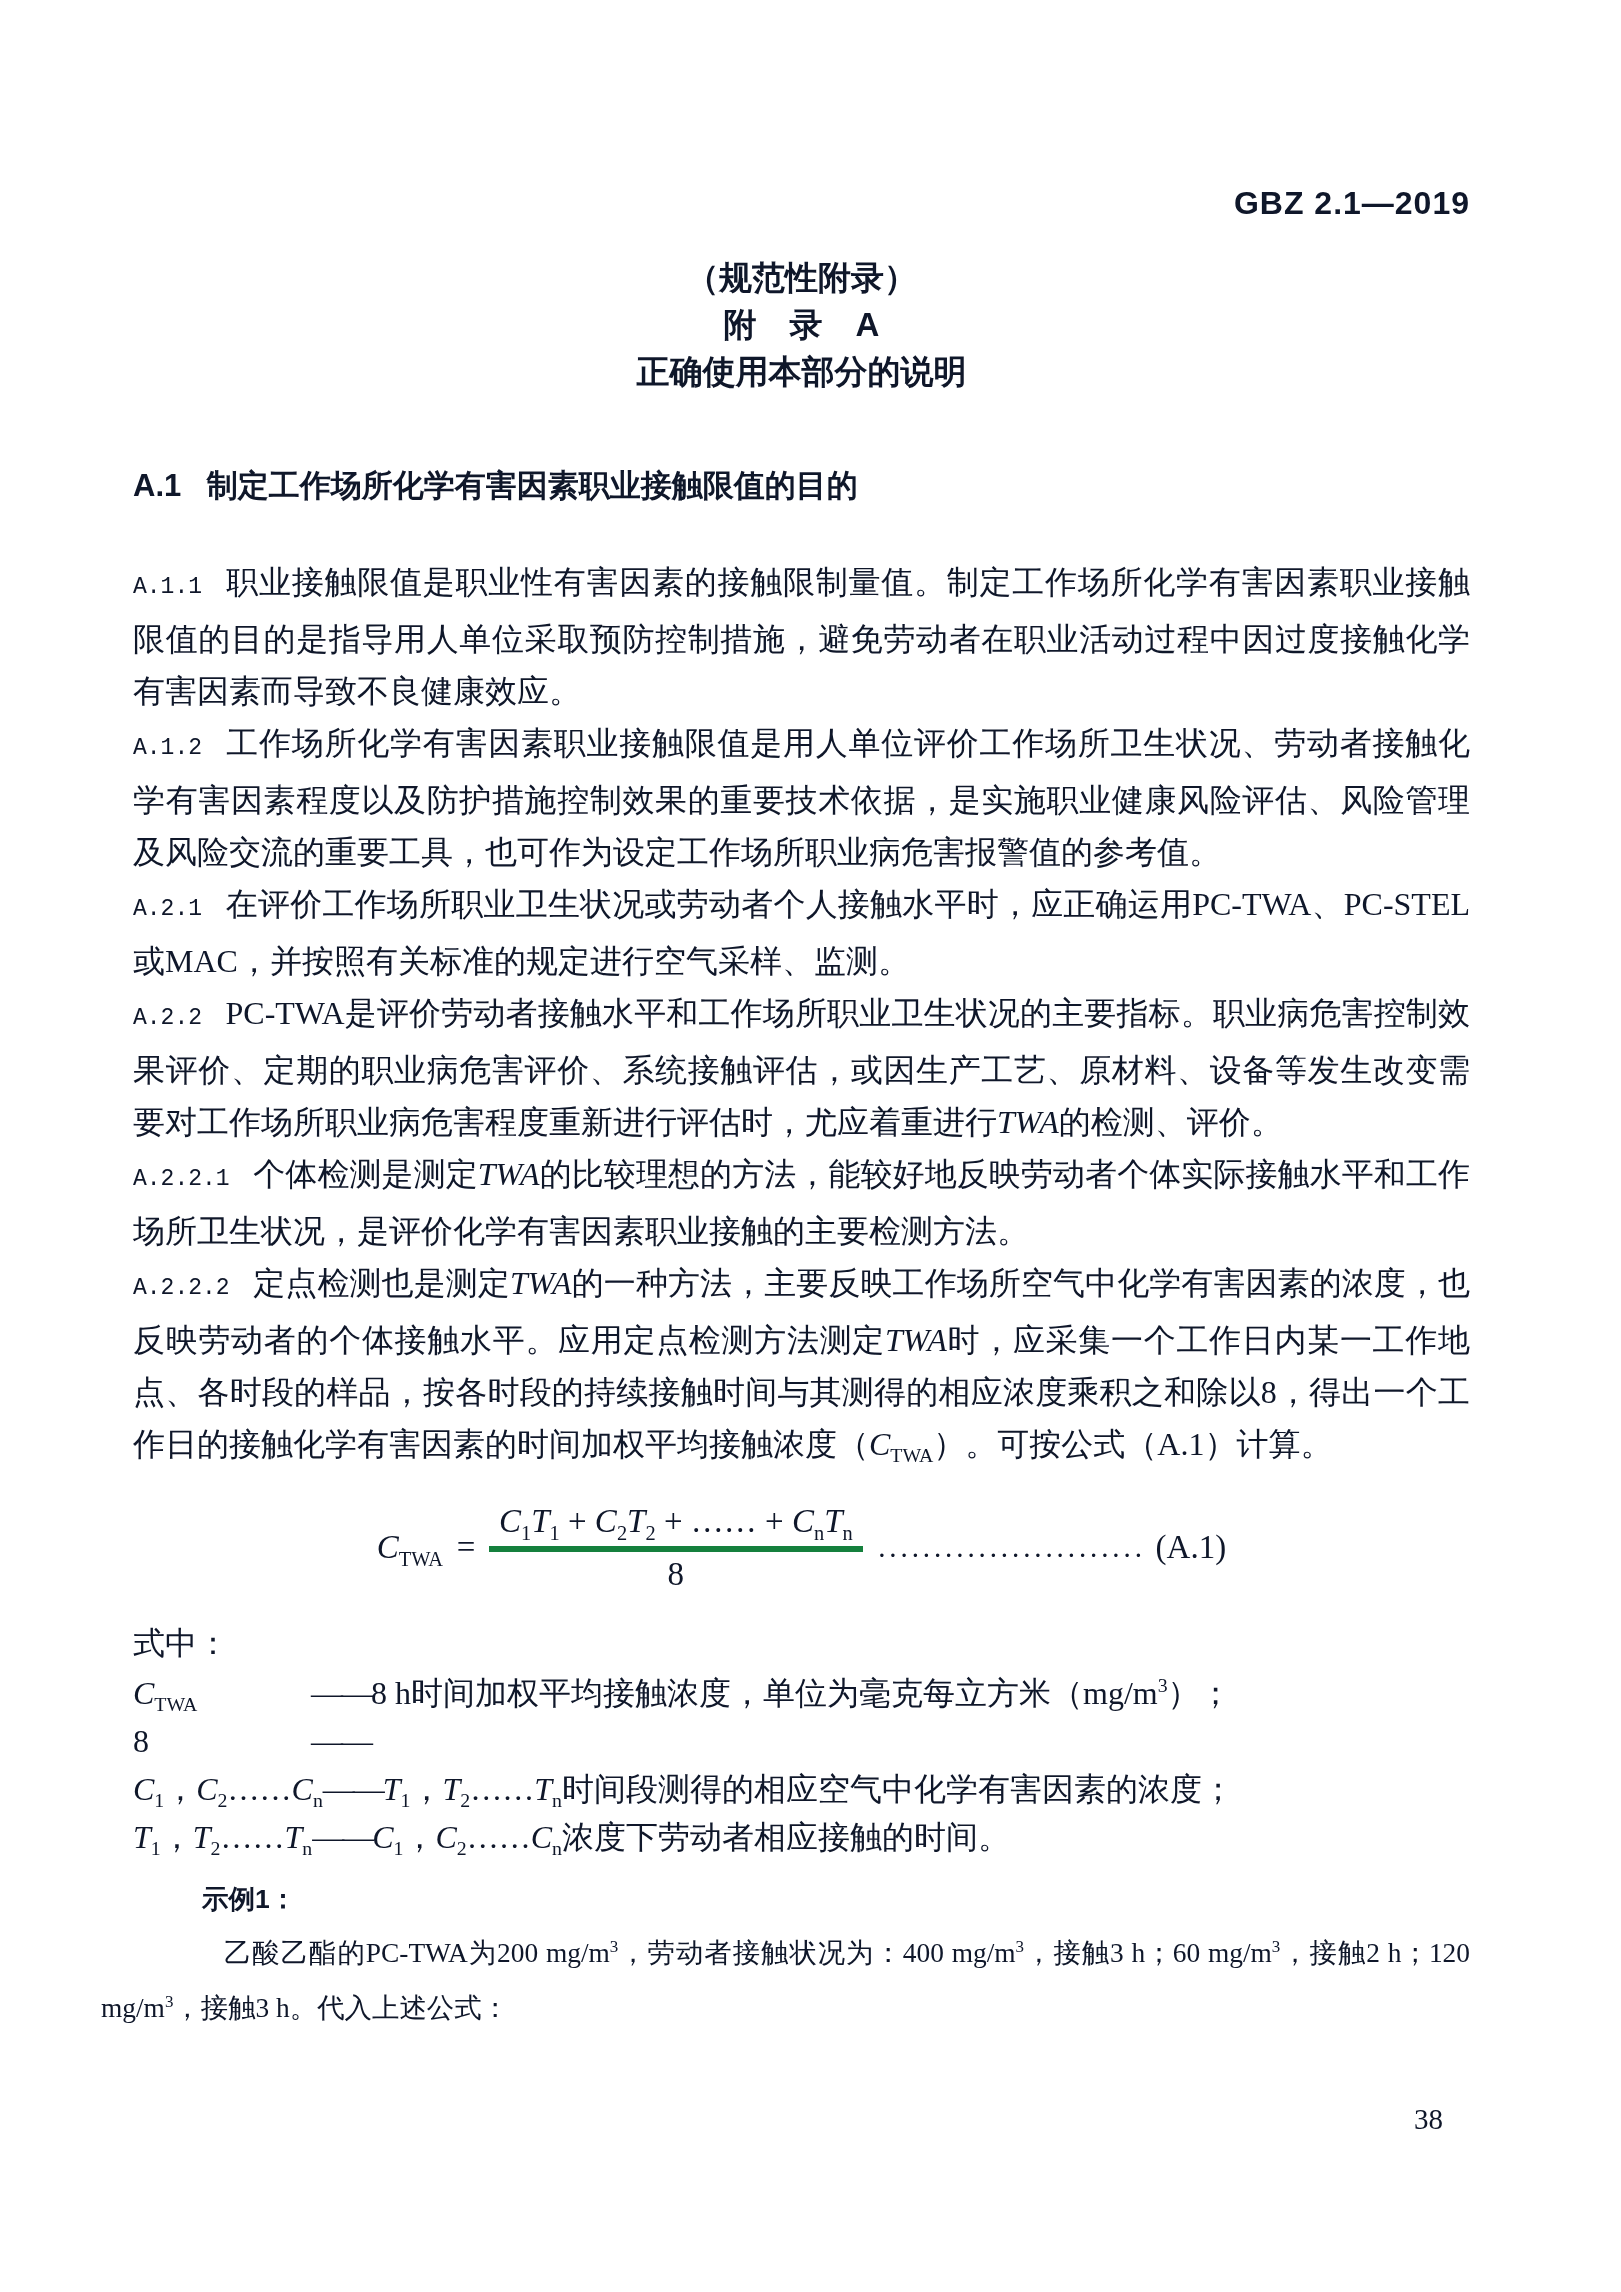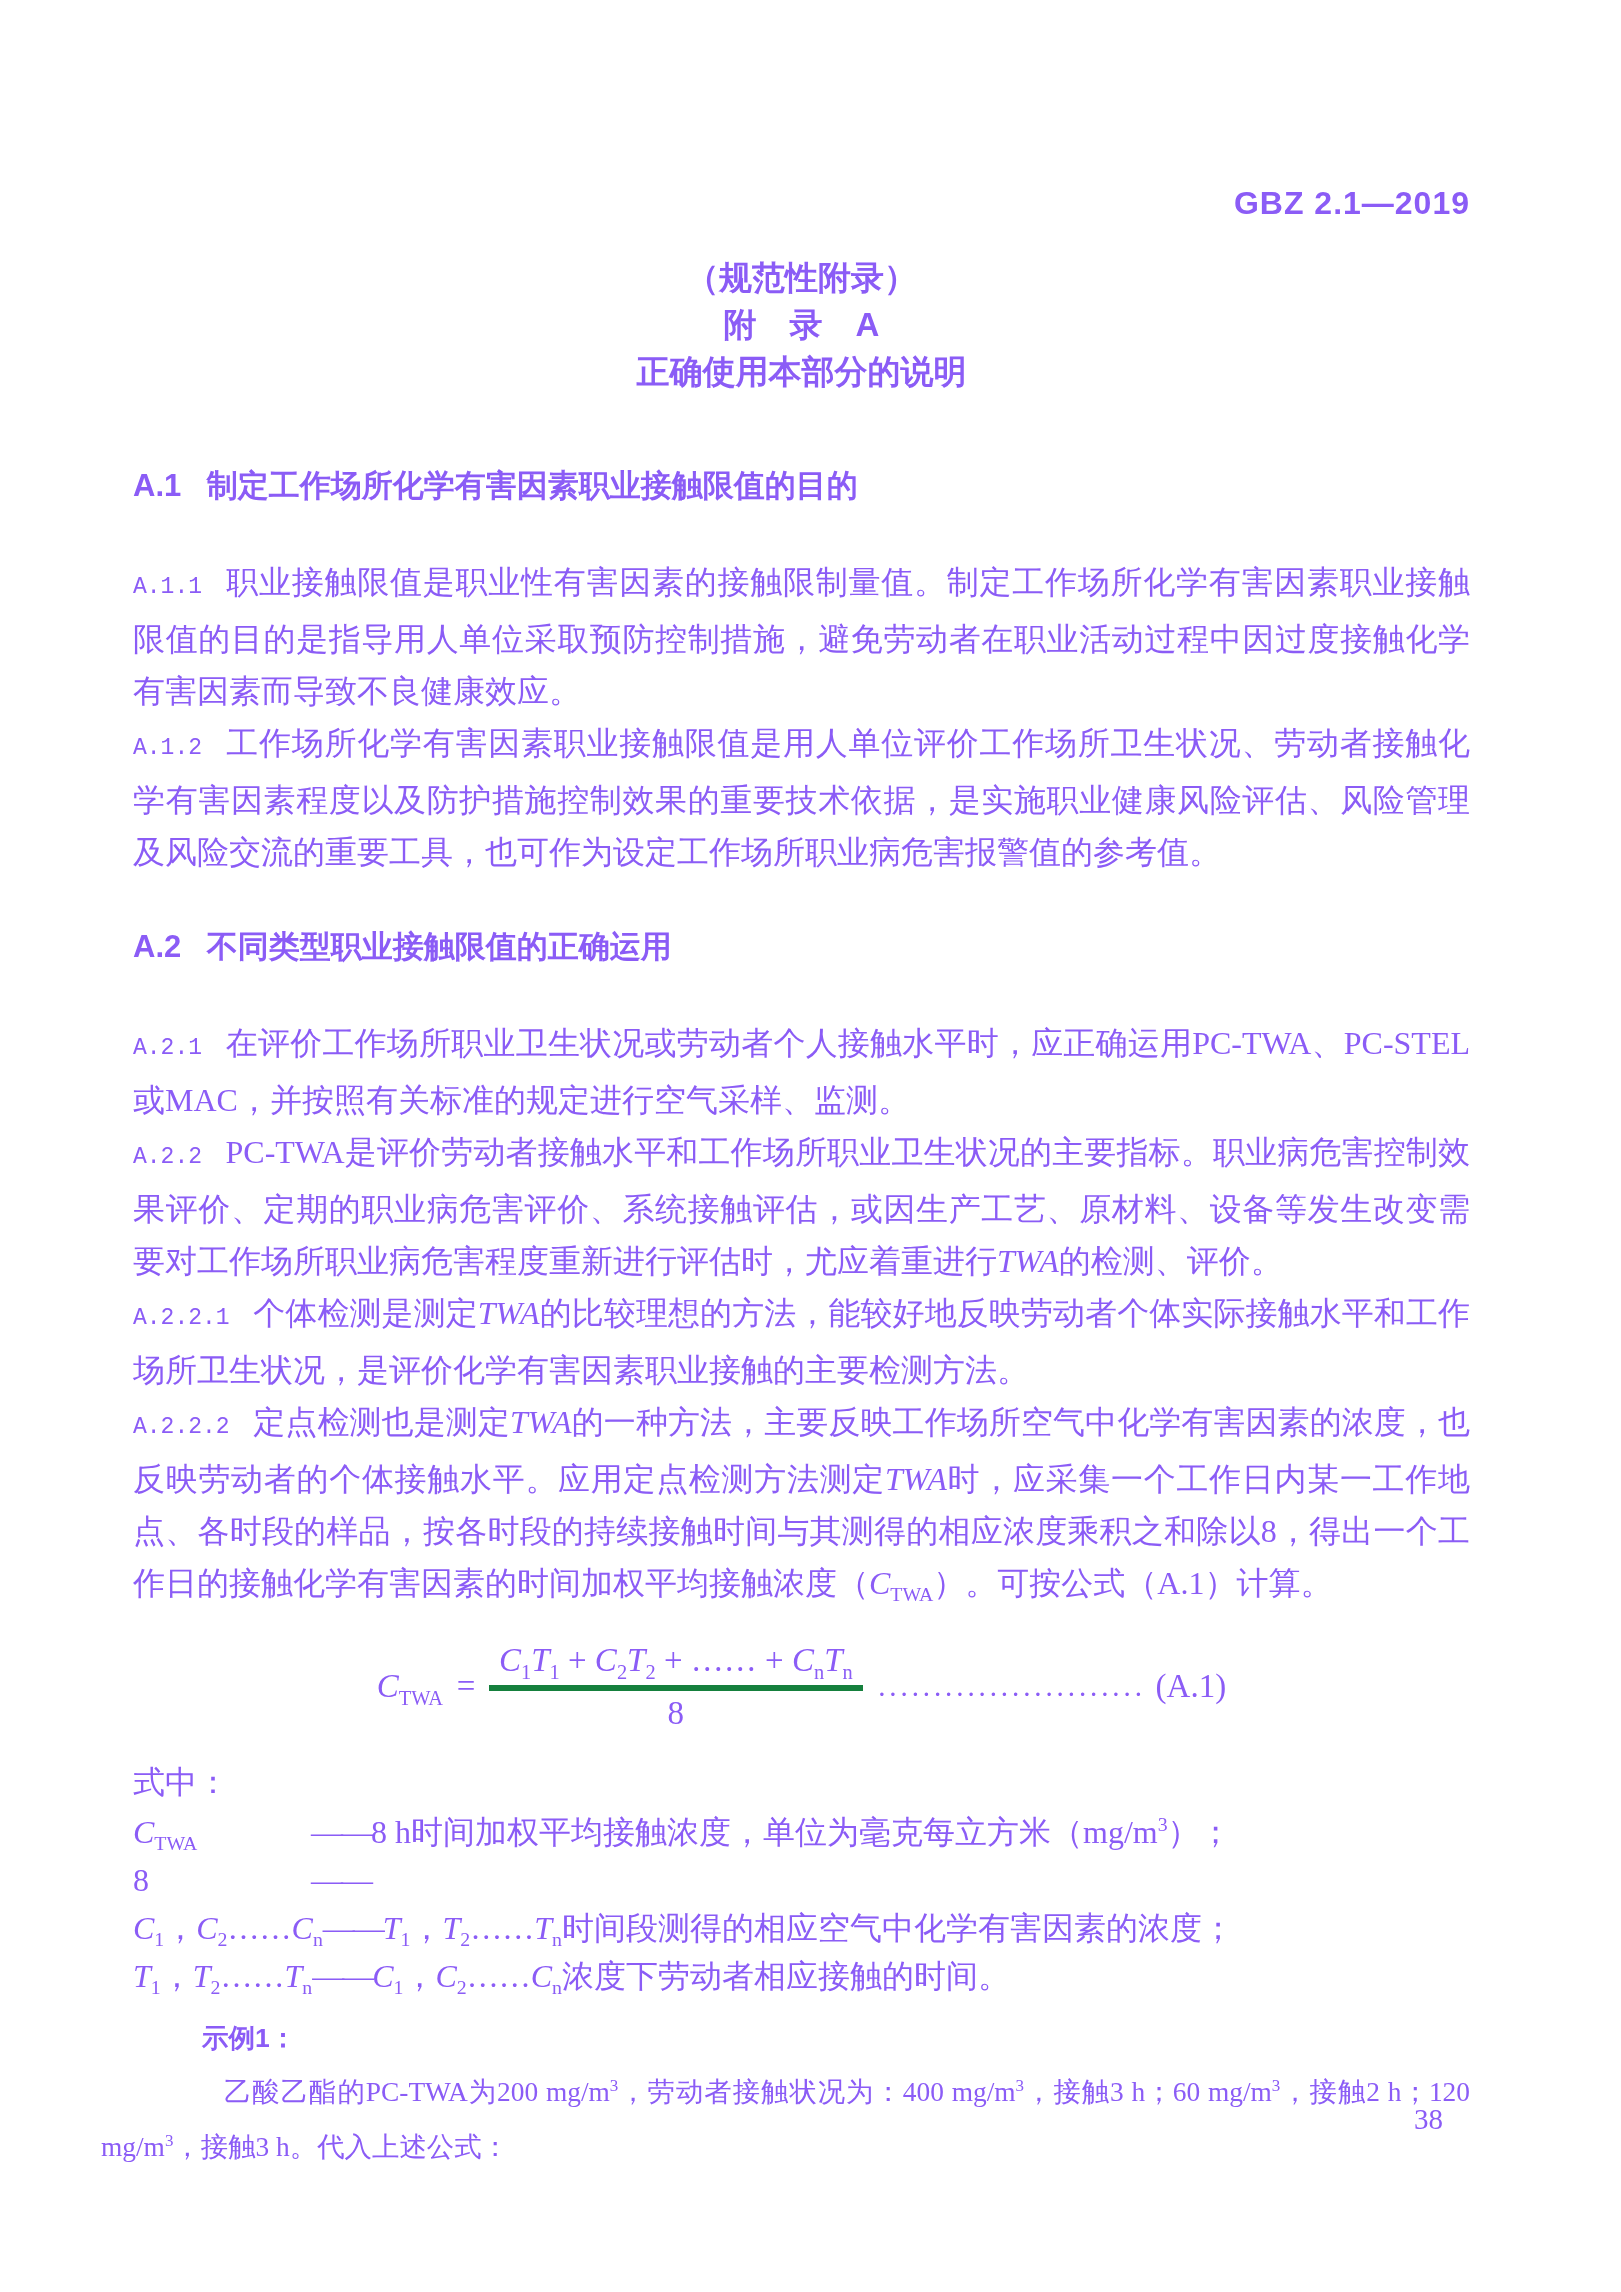--- a/index.html
+++ b/index.html
@@ -1,20 +1,20 @@
 <!DOCTYPE html>
 <html><head>
 <meta charset="utf-8">
 <style>
   html,body{margin:0;padding:0;background:#ffffff;}
   .page{
     position:relative;
     width:1621px;height:2293px;
     background:#ffffff;
-    color:#8b5cf6;
+    color:#0f172a;
     box-sizing:border-box;
     padding:186px 151px 0 133px;
     font-family:"Liberation Serif","DejaVu Serif",serif;
     overflow:hidden;
   }
   
   .std-header{
     text-align:right;
     font-family:"Liberation Sans","DejaVu Sans",sans-serif;
     font-weight:bold;
@@ -125,23 +125,20 @@
     <span class="num">A.1</span><span>制定工作场所化学有害因素职业接触限值的目的</span>
   </h2>
 
   <p class="clause">
     <span class="num">A.1.1</span><span class="rich"><span>职业接触限值是职业性有害因素的接触限制量值。制定工作场所化学有害因素职业接触限值的目的是指导用人单位采取预防控制措施，避免劳动者在职业活动过程中因过度接触化学有害因素而导致不良健康效应。</span></span>
   </p>
   <p class="clause">
     <span class="num">A.1.2</span><span class="rich"><span>工作场所化学有害因素职业接触限值是用人单位评价工作场所卫生状况、劳动者接触化学有害因素程度以及防护措施控制效果的重要技术依据，是实施职业健康风险评估、风险管理及风险交流的重要工具，也可作为设定工作场所职业病危害报警值的参考值。</span></span>
   </p>
 
-  <h2 class="sec-head sec-head-a2">
-    <span class="num">A.2</span><span>不同类型职业接触限值的正确运用</span>
-  </h2>
 
   <p class="clause">
     <span class="num">A.2.1</span><span class="rich"><span>在评价工作场所职业卫生状况或劳动者个人接触水平时，应正确运用PC-TWA、PC-STEL或MAC，并按照有关标准的规定进行空气采样、监测。</span></span>
   </p>
   <p class="clause">
     <span class="num">A.2.2</span><span class="rich"><span>PC-TWA是评价劳动者接触水平和工作场所职业卫生状况的主要指标。职业病危害控制效果评价、定期的职业病危害评价、系统接触评估，或因生产工艺、原材料、设备等发生改变需要对工作场所职业病危害程度重新进行评估时，尤应着重进行</span><span class="it">TWA</span><span>的检测、评价。</span></span>
   </p>
   <p class="clause">
     <span class="num">A.2.2.1</span><span class="rich"><span>个体检测是测定</span><span class="it">TWA</span><span>的比较理想的方法，能较好地反映劳动者个体实际接触水平和工作场所卫生状况，是评价化学有害因素职业接触的主要检测方法。</span></span>
   </p>

